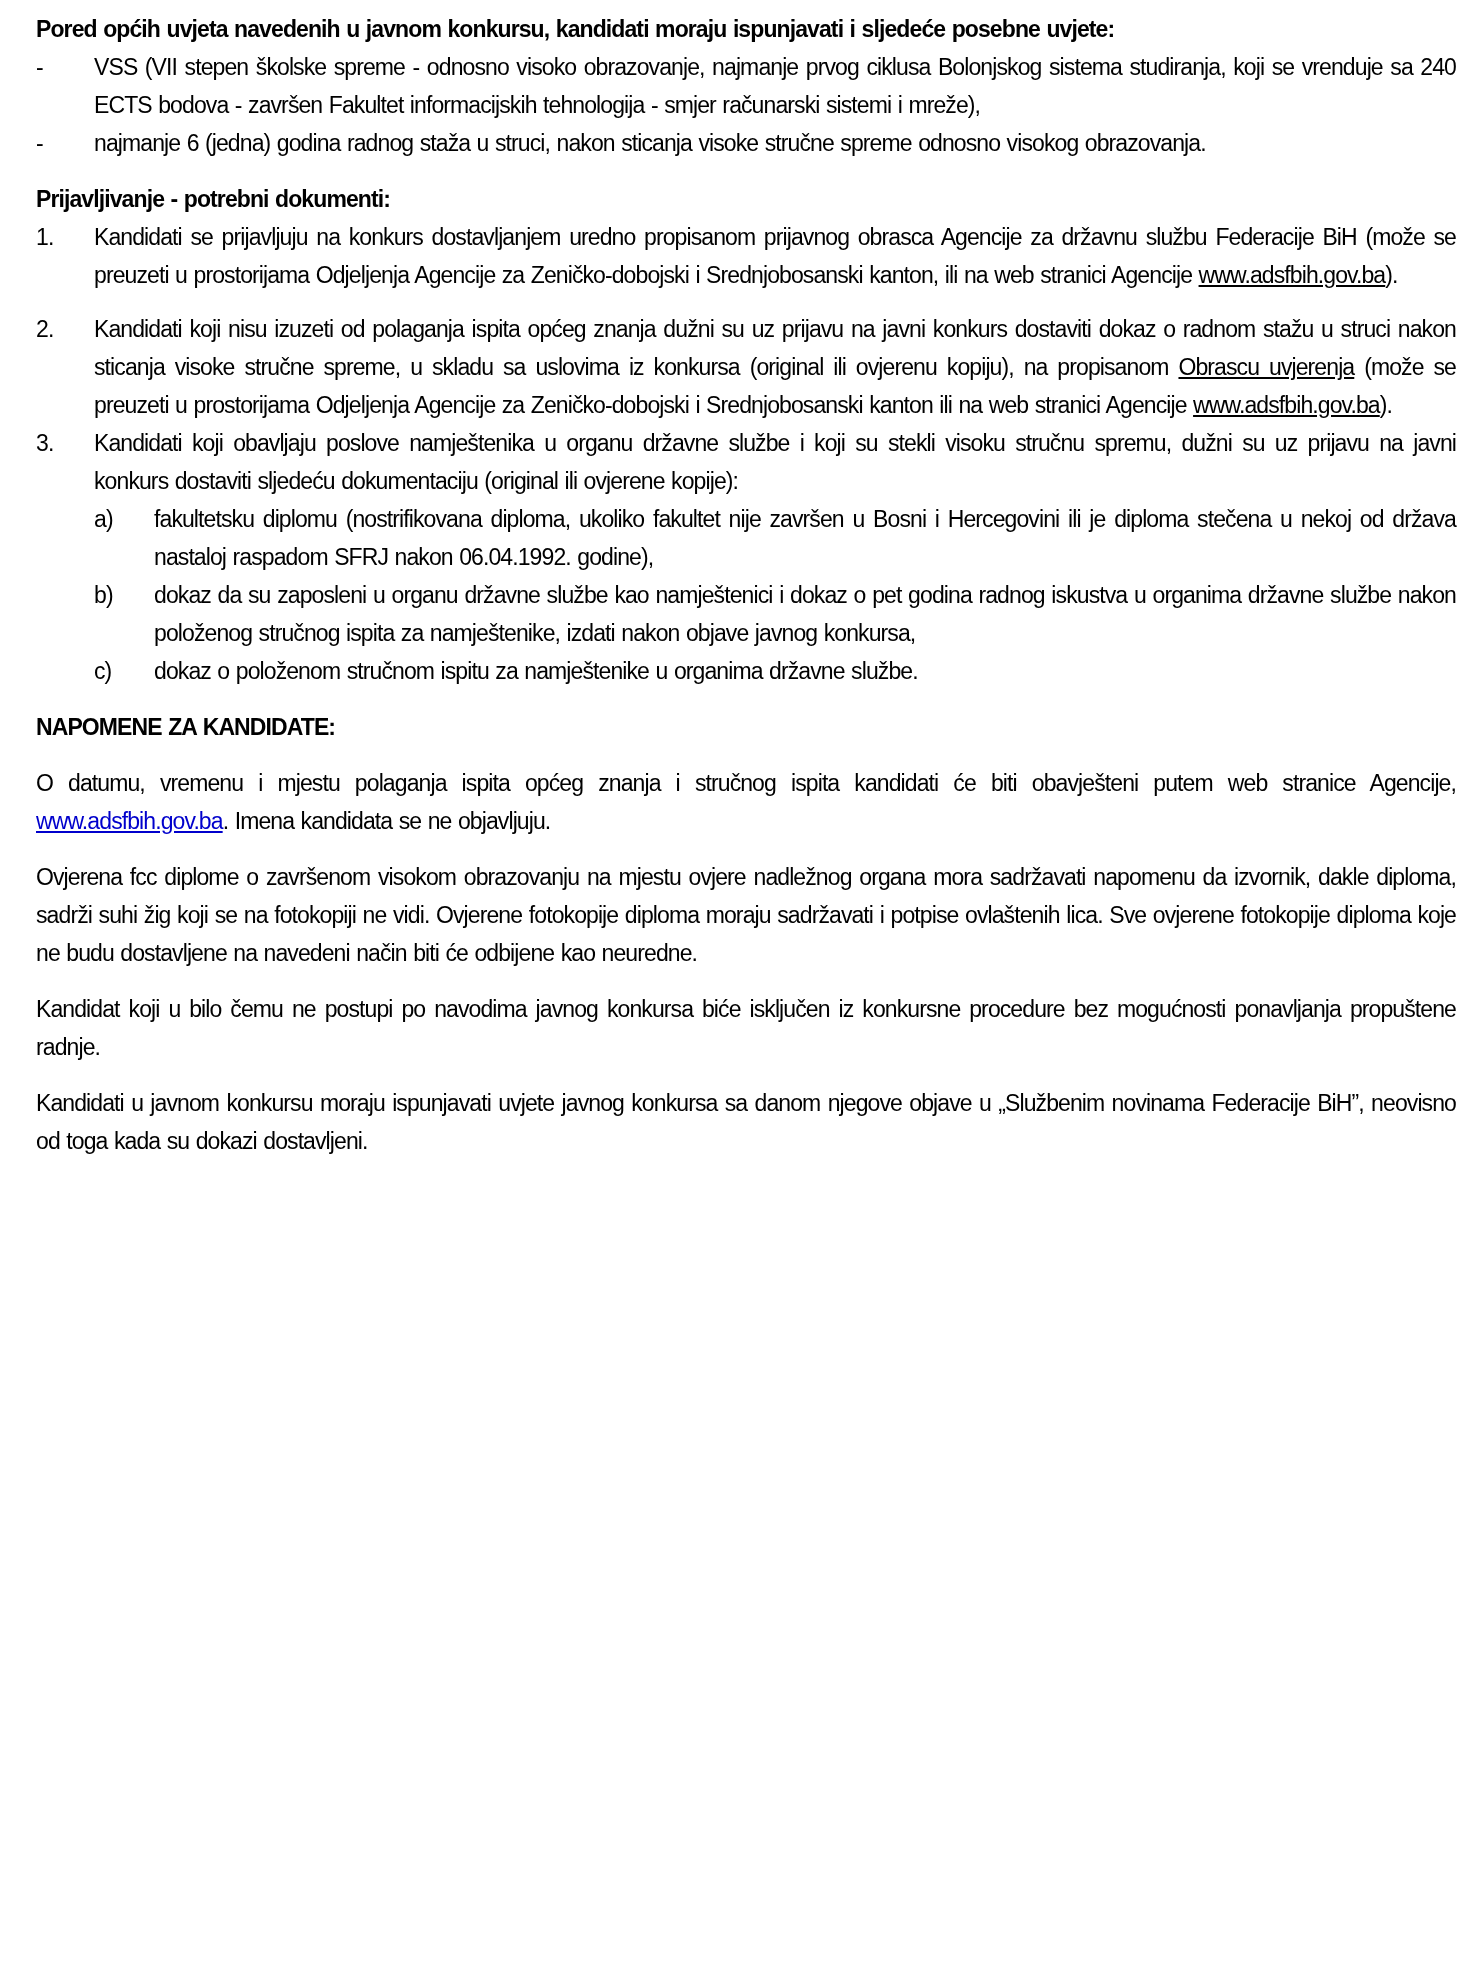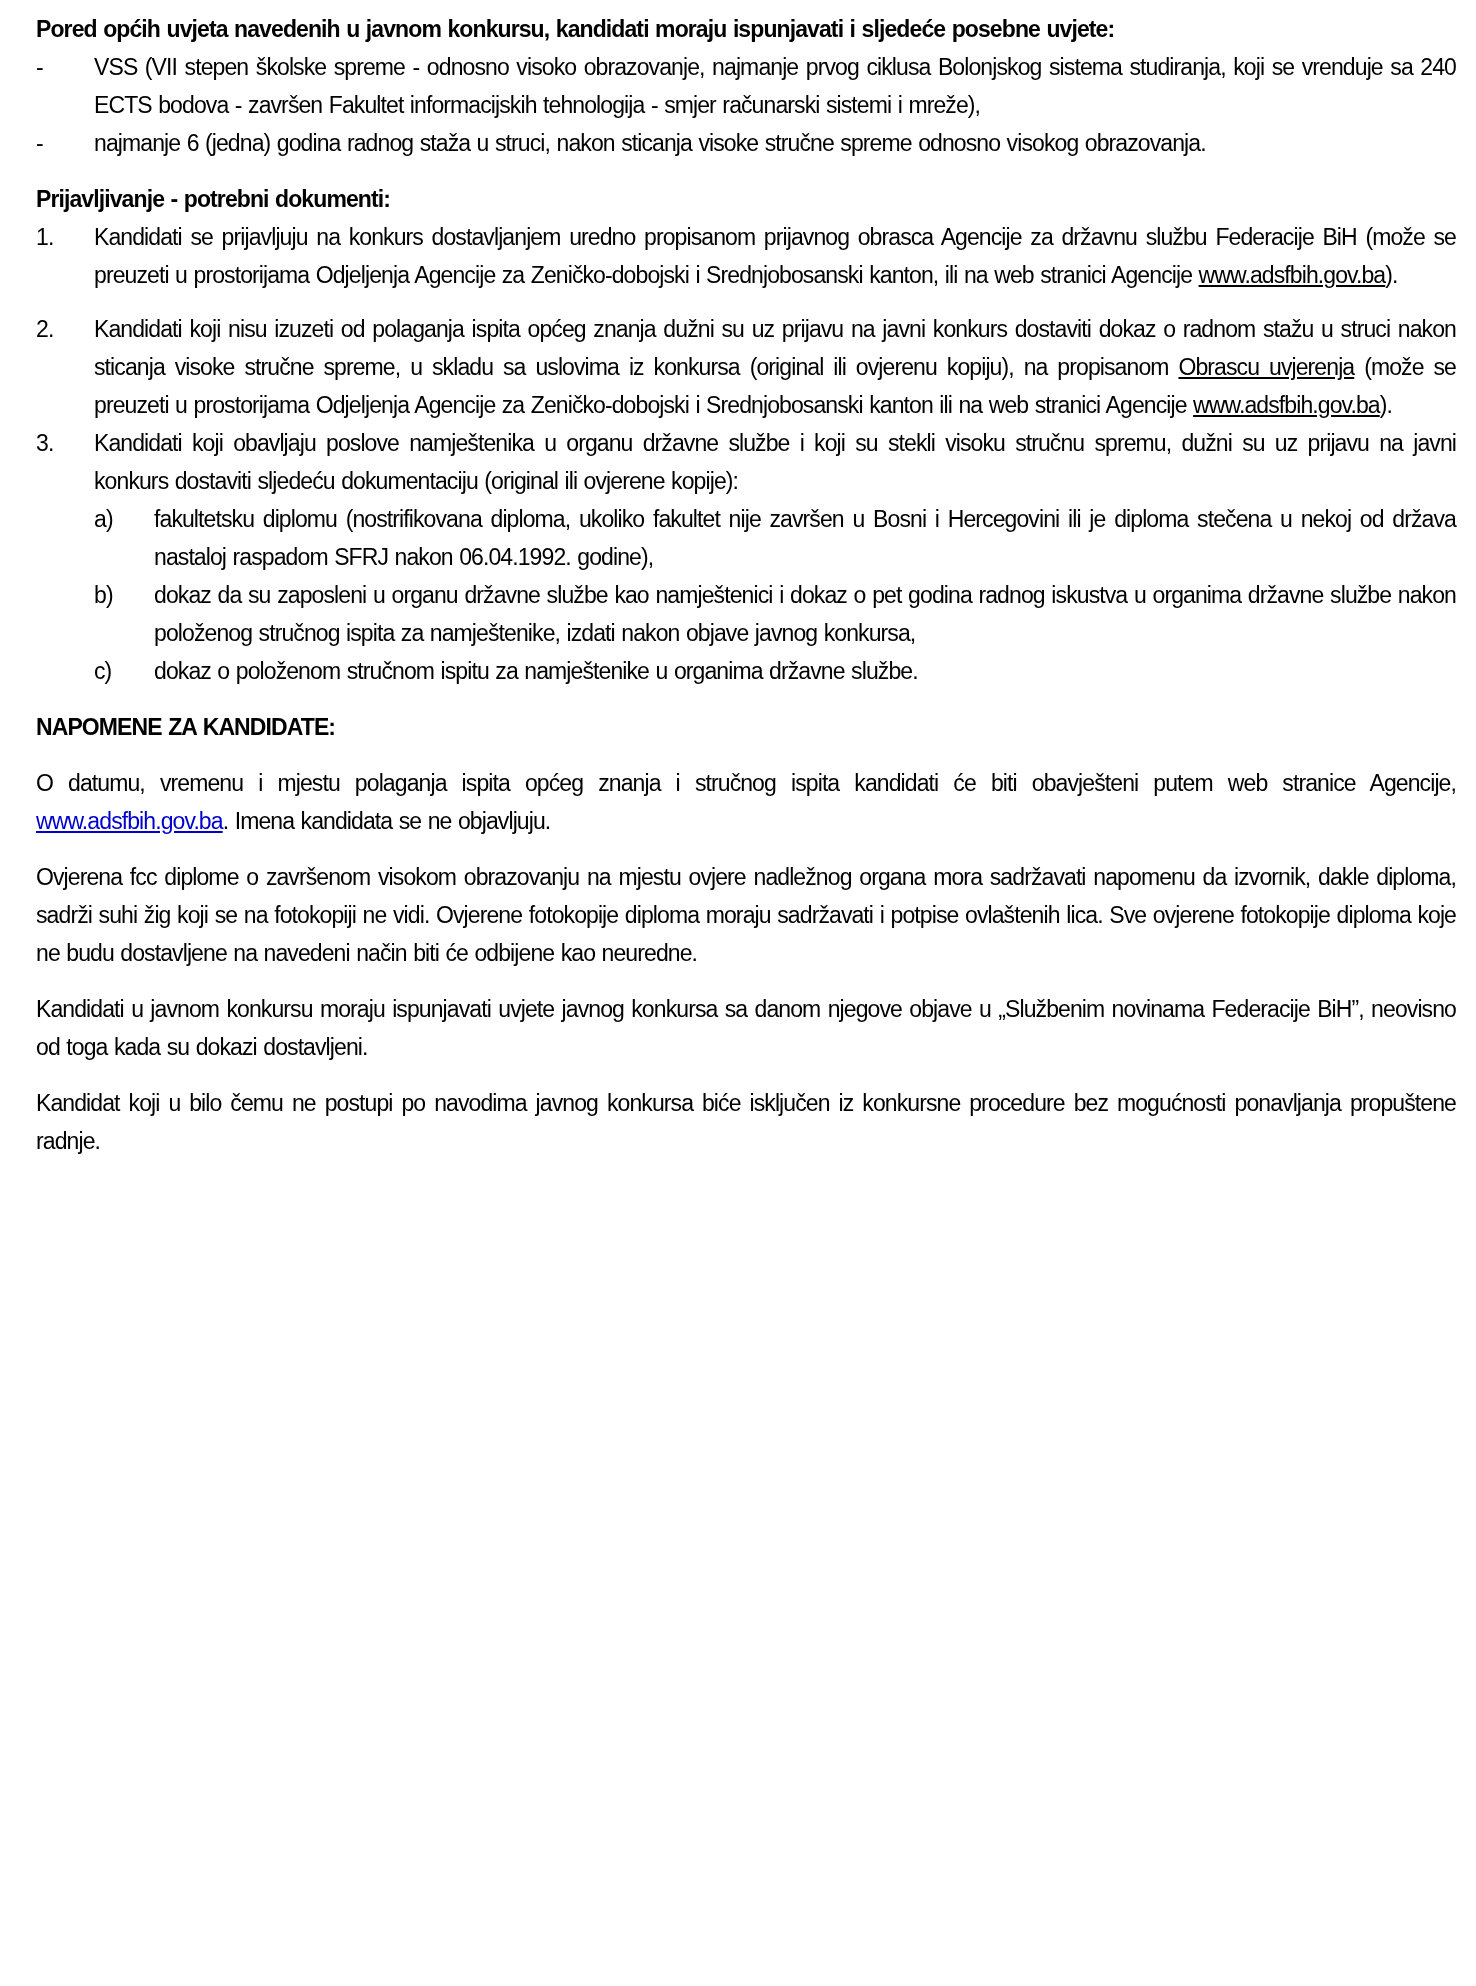--- a/index.html
+++ b/index.html
@@ -66,15 +66,15 @@
   <div class="row sub">
     <span class="let">c)</span>
     <span class="body">dokaz o položenom stručnom ispitu za namještenike u organima državne službe.</span>
   </div>
 
   <div class="gap-md"></div>
   <p class="h">NAPOMENE ZA KANDIDATE:</p>
 
   <p class="para"><span>O datumu, vremenu i mjestu polaganja ispita općeg znanja i stručnog ispita kandidati će biti obavješteni putem web stranice Agencije, </span><span class="link">www.adsfbih.gov.ba</span><span>. Imena kandidata se ne objavljuju.</span></p>
   <p class="para">Ovjerena fcc diplome o završenom visokom obrazovanju na mjestu ovjere nadležnog organa mora sadržavati napomenu da izvornik, dakle diploma, sadrži suhi žig koji se na fotokopiji ne vidi. Ovjerene fotokopije diploma moraju sadržavati i potpise ovlaštenih lica. Sve ovjerene fotokopije diploma koje ne budu dostavljene na navedeni način biti će odbijene kao neuredne.</p>
+  <p class="para">Kandidat koji u bilo čemu ne postupi po navodima javnog konkursa biće isključen iz konkursne procedure bez mogućnosti ponavljanja propuštene radnje.</p>
   <p class="para">Kandidati u javnom konkursu moraju ispunjavati uvjete javnog konkursa sa danom njegove objave u „Službenim novinama Federacije BiH”, neovisno od toga kada su dokazi dostavljeni.</p>
-  <p class="para">Kandidat koji u bilo čemu ne postupi po navodima javnog konkursa biće isključen iz konkursne procedure bez mogućnosti ponavljanja propuštene radnje.</p>
 </div>
 
 </body></html>

